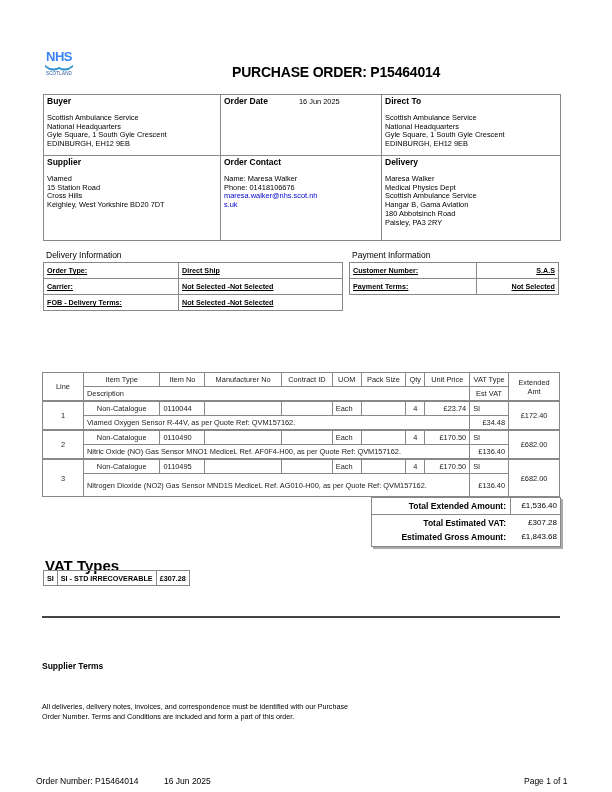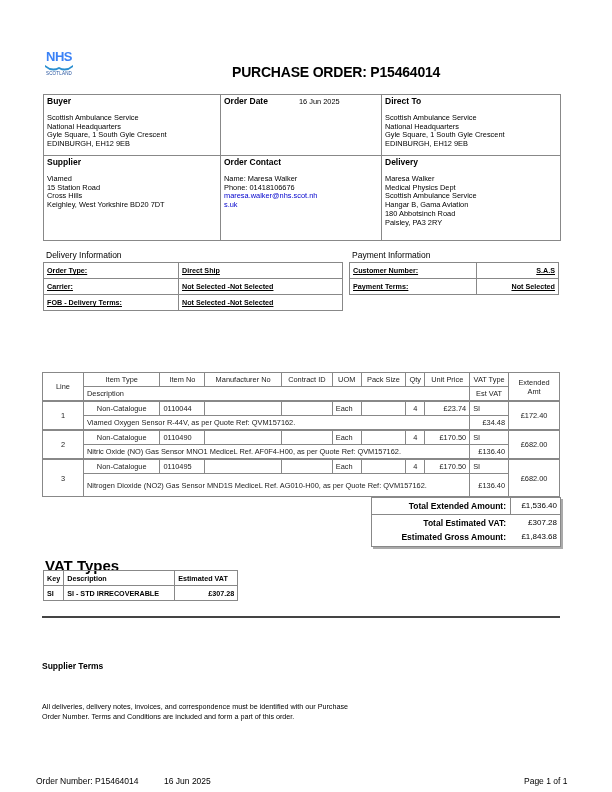--- a/index.html
+++ b/index.html
@@ -202,25 +202,20 @@
   <div class="abs tot r" style="left:140px;top:3px;width:45px;font-weight:normal;font-size:8px;">£1,536.40</div>
   <div class="abs tot r" style="left:0;top:20px;width:134px;">Total Estimated VAT:</div>
   <div class="abs tot r" style="left:140px;top:20px;width:45px;font-weight:normal;font-size:8px;">£307.28</div>
   <div class="abs tot r" style="left:0;top:34px;width:134px;">Estimated Gross Amount:</div>
   <div class="abs tot r" style="left:140px;top:34px;width:45px;font-weight:normal;font-size:8px;">£1,843.68</div>
 </div>
 
 <div class="abs" style="left:45px;top:557px;font-size:15px;font-weight:bold;">VAT Types</div>
 <table class="abs vat" style="left:43px;top:570px;">
   <tbody>
-      <tr>
-    <td>Key</td>
-    <td style="width:104px;">Description</td>
-    <td style="width:56px;">Estimated VAT</td>
-  </tr>
   <tr>
     <td>SI</td>
     <td>SI - STD IRRECOVERABLE</td>
     <td class="r">£307.28</td>
   </tr>
 </tbody>
   </table>
 
 <div class="abs" style="left:42px;top:616px;width:518px;height:2px;background:#444;"></div>
 

